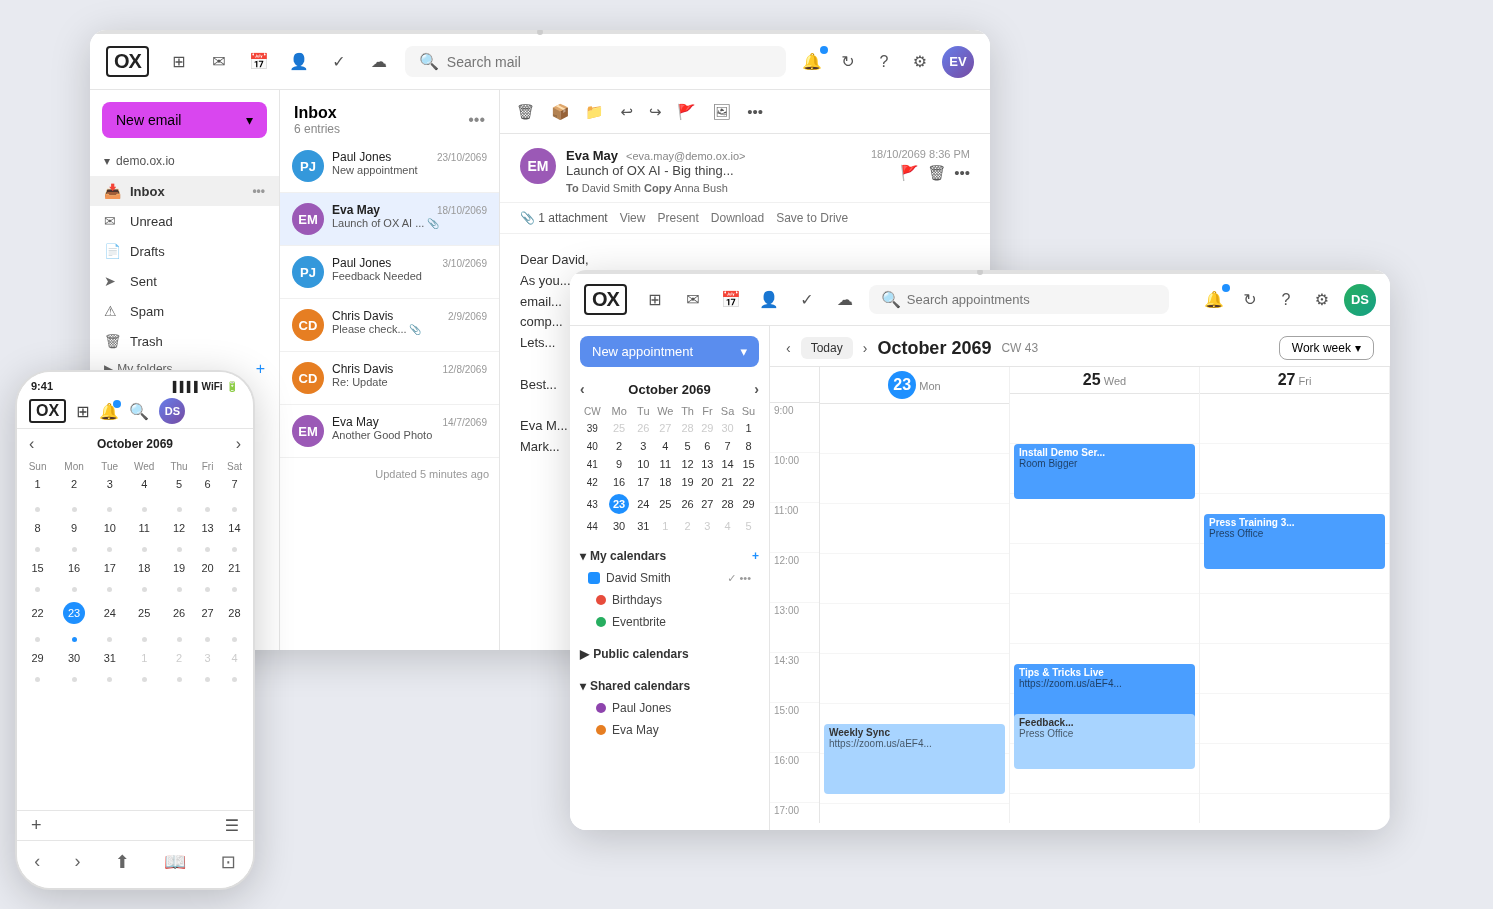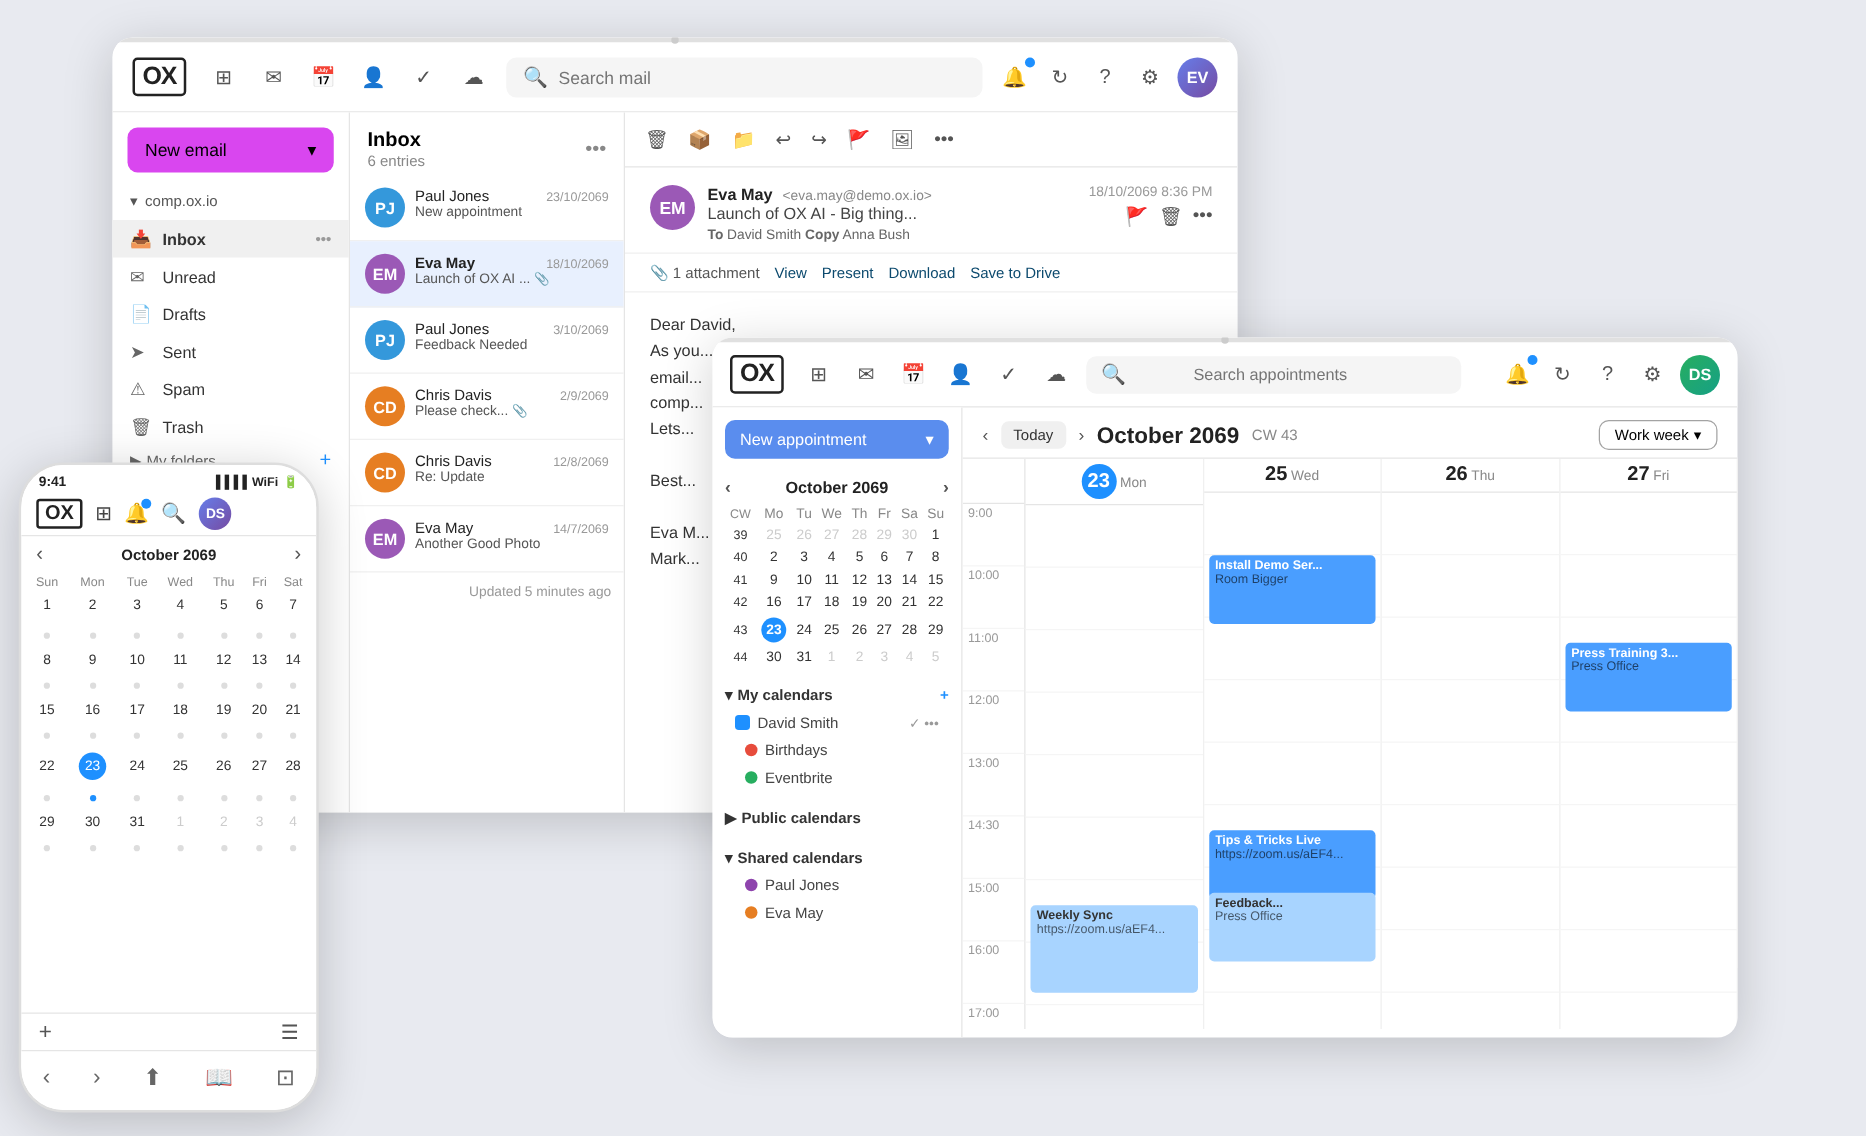--- a/index.html
+++ b/index.html
@@ -190,21 +190,21 @@
     .email-from-addr { font-size: 11px; color: #888; }
     .email-from-meta { font-size: 11px; color: #999; }
     .email-subject-line { font-size: 13px; color: #444; }
     .email-to-row { font-size: 11px; color: #666; margin-top: 4px; }
     .email-attachment-bar {
       display: flex; align-items: center; gap: 12px;
       padding: 8px 20px;
       border-bottom: 1px solid #f0f0f0;
       font-size: 12px; color: #555;
     }
-    .att-btn { cursor: pointer; color: #0c4a6e; }
+    .att-btn { cursor: pointer; color: #737373; }
     .email-body {
       padding: 16px 20px;
       font-size: 13px; color: #333; line-height: 1.6;
     }
 
     
     .tablet-calendar {
       position: absolute;
       left: 570px;
       top: 270px;
@@ -226,21 +226,21 @@
       background: #fff;
     }
     .cal-search-bar {
       flex: 1;
       display: flex; align-items: center;
       background: #f5f5f5;
       border-radius: 8px;
       padding: 5px 12px; gap: 6px;
       max-width: 300px;
     }
-    .cal-search-bar input { border:none; background:transparent; outline:none; font-size:13px; color:#555; width:100%;margin-left:48px; }
+    .cal-search-bar input { border:none; background:transparent; outline:none; font-size:13px; color:#555; width:100%; }
     .cal-layout { display:flex; height: calc(100% - 52px - 4px); }
 
     
     .cal-sidebar {
       width: 200px;
       border-right: 1px solid #e5e5e5;
       padding: 10px;
       background: #fff;
       flex-shrink: 0;
     }
@@ -447,21 +447,21 @@
 
   <div class="email-layout">
 
     <div class="email-sidebar">
       <div class="new-email-btn">
         <span>New email</span>
         <span>▾</span>
       </div>
       <div class="sidebar-account">
         <span>▾</span>
-        <span>comp.ox.io</span>
+        <span>demo.ox.io</span>
       </div>
       <div class="sidebar-item active">
         <span class="icon">📥</span>
         <span>Inbox</span>
         <span class="sidebar-dots">•••</span>
       </div>
       <div class="sidebar-item">
         <span class="icon">✉</span>
         <span>Unread</span>
       </div>
@@ -878,37 +878,20 @@
               <div class="cal-event-sub">https://zoom.us/aEF4...</div>
             </div>
 
             <div class="cal-event event-lightblue" style="top:320px;height:55px">
               <div class="cal-event-title">Feedback...</div>
               <div class="cal-event-sub">Press Office</div>
             </div>
           </div>
         </div>
 
-        <div class="cal-day-col">
-          <div class="cal-day-header">
-            <span class="day-num">26</span>
-            <span>Thu</span>
-          </div>
-          <div class="cal-slots" style="height:500px">
-            <div class="cal-slot"></div>
-              <div class="cal-slot"></div>
-              <div class="cal-slot"></div>
-            <div class="cal-slot"></div>
-              <div class="cal-slot"></div>
-              <div class="cal-slot"></div>
-            <div class="cal-slot"></div>
-              <div class="cal-slot"></div>
-              <div class="cal-slot"></div>
-          </div>
-        </div>
 
         <div class="cal-day-col">
           <div class="cal-day-header">
             <span class="day-num">27</span>
             <span>Fri</span>
           </div>
           <div class="cal-slots" style="height:500px">
             <div class="cal-slot"></div>
               <div class="cal-slot"></div>
               <div class="cal-slot"></div>

